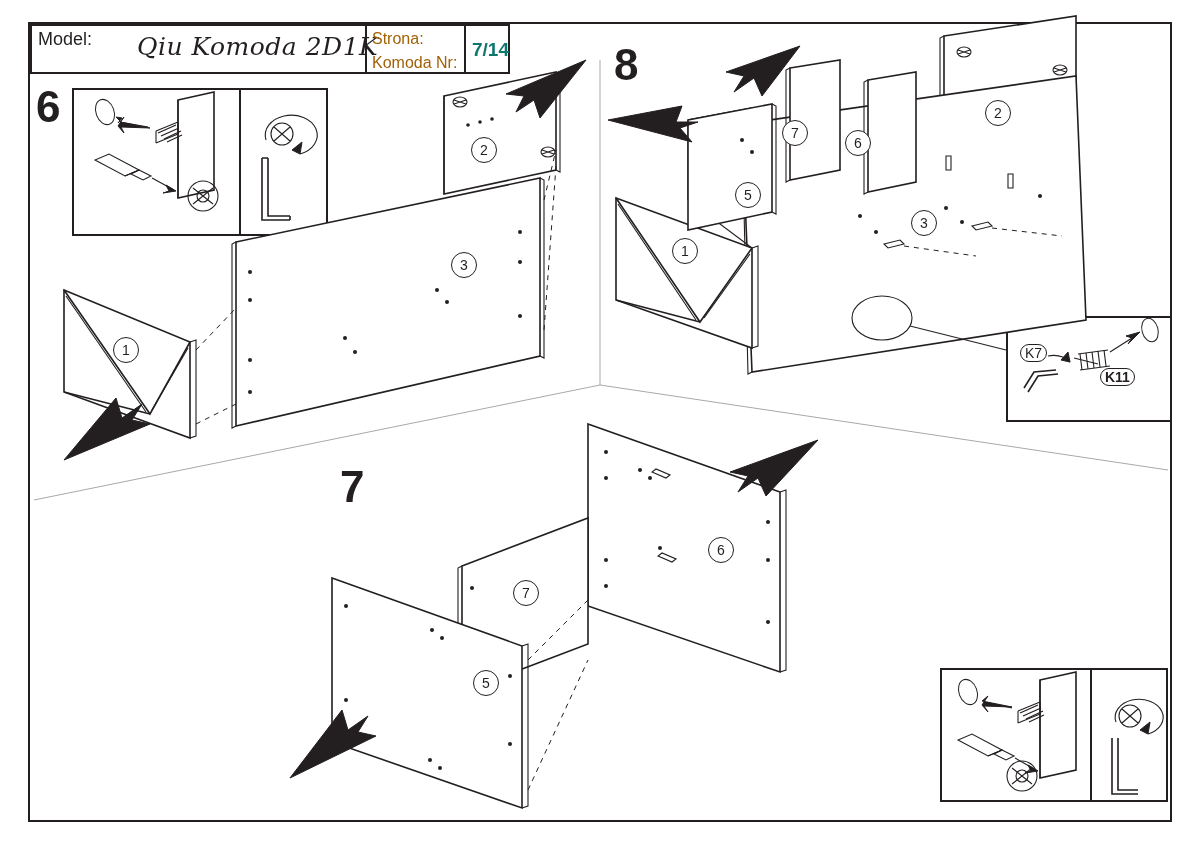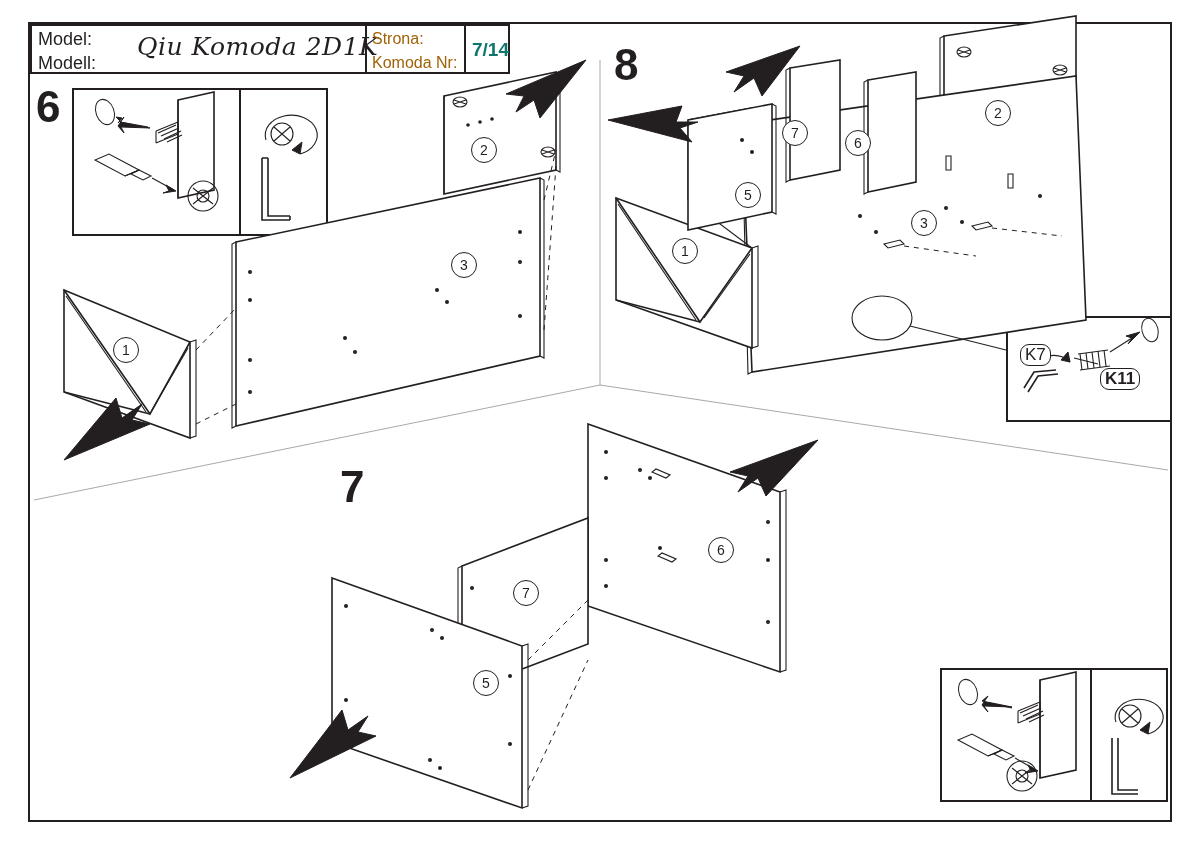--- a/index.html
+++ b/index.html
@@ -14,21 +14,21 @@
   .hdr .pg-labels{position:absolute;left:340px;top:1px;font-size:16px;line-height:24px;color:#a16207;}
   .hdr .pg-vline{position:absolute;left:432px;top:0;width:2px;height:100%;background:#231f20;}
   .hdr .pg-num{position:absolute;left:440px;top:13px;font-size:19px;font-weight:bold;color:#0f766e;}
 
   .step-num{position:absolute;font-size:44px;font-weight:bold;color:#231f20;font-family:"Liberation Sans",sans-serif;}
 
   .detail-box{position:absolute;border:2px solid #231f20;background:#fff;box-sizing:border-box;}
   .detail-box .divider{position:absolute;top:0;width:2px;height:100%;background:#231f20;}
 
   .callout{position:absolute;width:26px;height:26px;border:1.6px solid #231f20;border-radius:50%;background:#fff;color:#231f20;font-size:14px;display:flex;align-items:center;justify-content:center;box-sizing:border-box;}
-  .kcode{position:absolute;border:1.5px solid #231f20;border-radius:9px;background:#fff;color:#231f20;font-size:17px;padding:0px 4px;box-sizing:border-box;}
+  .kcode{position:absolute;border:1.5px solid #231f20;border-radius:9px;background:#fff;color:#231f20;font-size:14px;padding:0px 4px;box-sizing:border-box;}
 
   svg{position:absolute;left:0;top:0;overflow:visible;}
   .ln{fill:none;stroke:#231f20;stroke-width:1.6;}
   .ln-thin{fill:none;stroke:#231f20;stroke-width:1.1;}
   .ln-dash{fill:none;stroke:#231f20;stroke-width:1;stroke-dasharray:5 5;}
   .ln-light{fill:none;stroke:#a9a7ad;stroke-width:1;}
   .panelfill{fill:#ffffff;stroke:#231f20;stroke-width:1.6;}
   .arrow{fill:#231f20;stroke:#231f20;stroke-width:1;}
   .dot{fill:#231f20;}
   .sml{fill:none;stroke:#231f20;stroke-width:1;}
@@ -36,21 +36,20 @@
 </head>
 <body>
 
 <div id="page">
 
   <div class="frame"></div>
 
   <div class="hdr">
     <div class="labels">
       <div>Model:</div>
-      <div>Modell:</div>
     </div>
     <div class="model-name">Qiu Komoda 2D1K</div>
     <div class="vline"></div>
     <div class="pg-labels">
       <div>Strona:</div>
       <div>Komoda Nr:</div>
     </div>
     <div class="pg-vline"></div>
     <div class="pg-num">7/14</div>
   </div>

